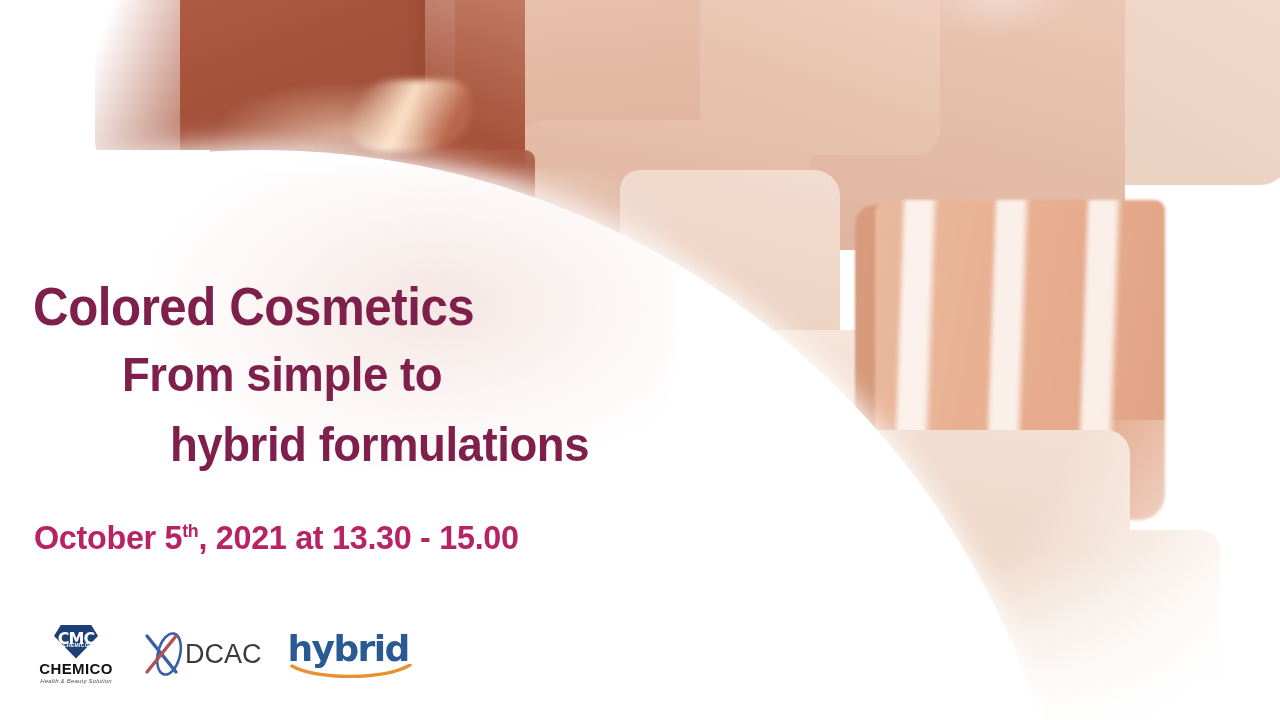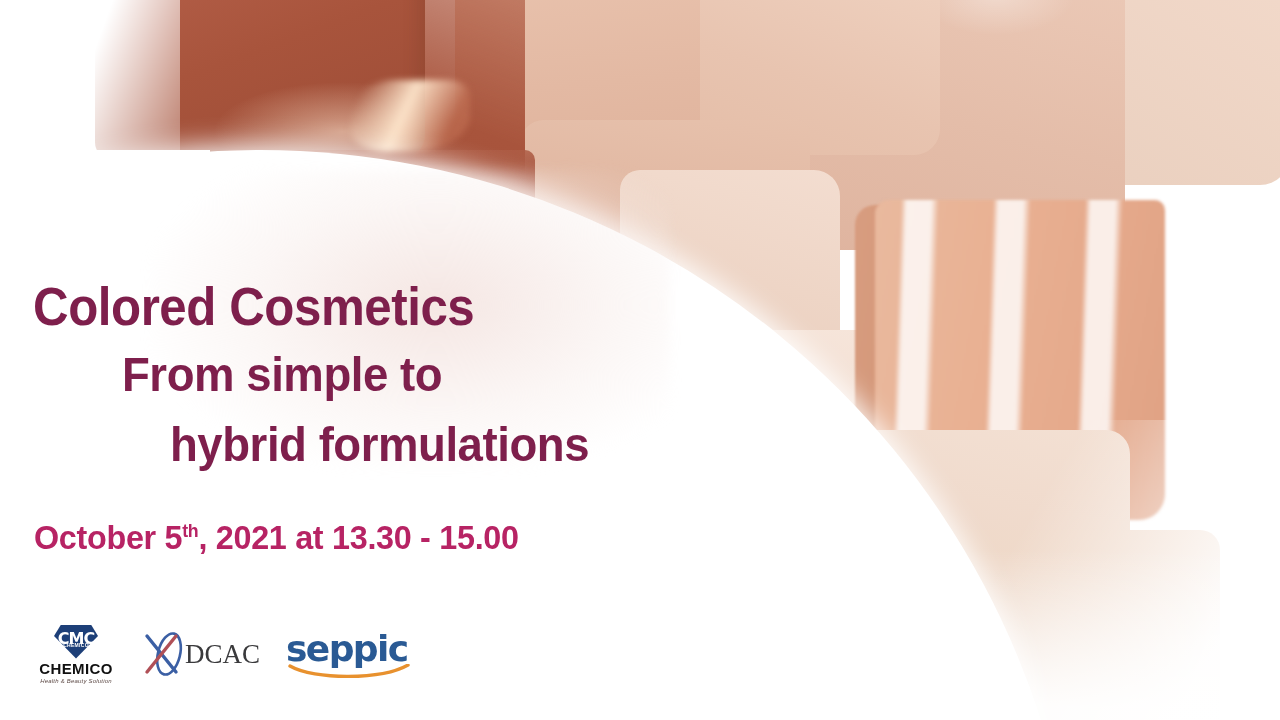--- a/index.html
+++ b/index.html
@@ -324,21 +324,21 @@
     align-items: center;
     gap: 1px;
     margin-left: 6px;
   }
   .dcac-mark { width: 46px; height: 48px; }
   .dcac-word {
     color: #3a3a3c;
     font-size: 27px;
     font-weight: 400;
     letter-spacing: 0px;
-    font-family: Liberation Serif, serif;
+    font-family: Liberation Sans, sans-serif;
     margin-left: -4px;
   }
 
   
   .logo-seppic {
     position: relative;
     margin-left: 12px;
     width: 128px; height: 46px;
   }
   .seppic-word {
@@ -420,21 +420,21 @@
     <div class="logo-dcac">
       <svg class="dcac-mark" viewBox="0 0 46 48">
         <ellipse cx="27" cy="24" rx="11" ry="21" transform="rotate(14 27 24)" fill="none" stroke="#3B5FA4" stroke-width="2.6"></ellipse>
         <path d="M5 6 L34 42" stroke="#3B5FA4" stroke-width="3.4" fill="none" stroke-linecap="round"></path>
         <path d="M34 6 L5 42" stroke="#B05057" stroke-width="3.4" fill="none" stroke-linecap="round"></path>
       </svg>
       <div class="dcac-word" style="color: rgb(58, 58, 60);">DCAC</div>
     </div>
 
     <div class="logo-seppic">
-      <div class="seppic-word" style="color: rgb(42, 90, 148);">seppic</div>
+      <div class="seppic-word" style="color: rgb(42, 90, 148);">hybrid</div>
       <svg class="seppic-swoosh" viewBox="0 0 122 16">
         <path d="M2 2 C 26 16, 94 16, 120 1" fill="none" stroke="#E8912E" stroke-width="3.4" stroke-linecap="round"></path>
       </svg>
     </div>
 
   </div>
 
 </div>
 
 </body></html>

